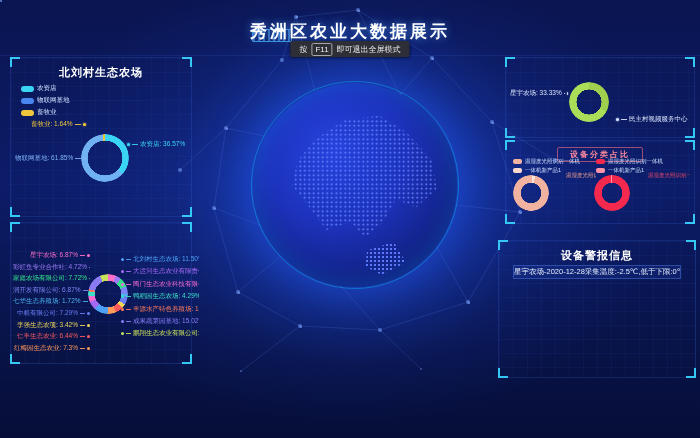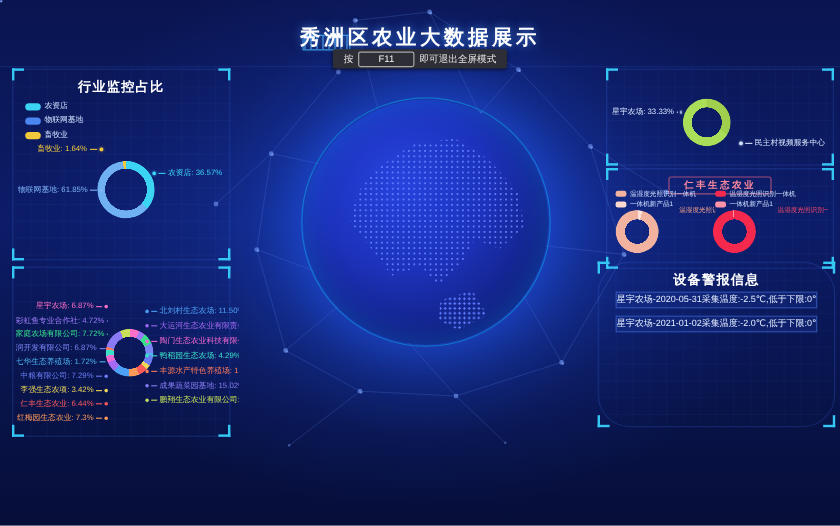--- a/index.html
+++ b/index.html
@@ -11,21 +11,21 @@
       linear-gradient(180deg,#0a1550 0%, #0c1c68 42%, #081348 78%, #060e38 100%);
   }
   
   .header{position:absolute;left:0;top:0;right:0;height:55px;border-bottom:1px solid rgba(70,120,255,.12);}
   .page-title{position:absolute;left:0;right:0;top:20px;text-align:center;color:#ffffff;
     font-size:17px;font-weight:bold;letter-spacing:3px;text-shadow:0 0 8px rgba(80,160,255,.7);}
   .logo-badge{position:absolute;left:252px;top:29px;width:38px;height:11px;border:1px solid #3f9fe8;border-radius:1px;
     background:repeating-linear-gradient(90deg,rgba(90,180,255,.55) 0 2px,rgba(10,30,90,.2) 2px 5px);opacity:.9;}
   .fs-tip{position:absolute;left:50%;top:41px;transform:translateX(-50%);height:16px;display:flex;align-items:center;gap:4px;
     background:#2e2e36;color:#e8e8e8;font-size:8px;padding:0 9px;border-radius:2px;box-shadow:0 1px 3px rgba(0,0,0,.5);}
-  .fs-key{border:1px solid #a8a8a8;border-radius:2px;padding:0 16px;line-height:11px;font-size:8px;color:#f2f2f2;}
+  .fs-key{border:1px solid #a8a8a8;border-radius:2px;padding:0 3px;line-height:11px;font-size:8px;color:#f2f2f2;}
   
   .glow{position:absolute;left:150px;top:-20px;width:410px;height:410px;border-radius:50%;
     background:radial-gradient(circle, rgba(40,95,255,.40), rgba(40,95,255,0) 62%);}
   .globe{position:absolute;left:253px;top:83px;width:204px;height:204px;border-radius:50%;
     background:radial-gradient(circle at 40% 34%, #2743dd 0%, #1d33be 38%, #13238a 68%, #0b1966 100%);
     box-shadow:0 0 42px 8px rgba(35,90,255,.45), inset 0 0 26px rgba(0,180,255,.22);}
   .globe::after{content:"";position:absolute;inset:-2px;border-radius:50%;border:1px solid rgba(0,220,255,.35);}
   .continent{position:absolute;inset:0;border-radius:50%;
     background-image:radial-gradient(circle, rgba(96,126,255,.95) .8px, rgba(0,0,0,0) 1.15px);
     background-size:4.5px 4.5px;}
@@ -45,21 +45,21 @@
     background-size:14px 14px;}
   .panel::before{content:"";position:absolute;left:-1px;top:-1px;width:8px;height:8px;border-left:2px solid #35c8f5;border-top:2px solid #35c8f5;}
   .panel::after{content:"";position:absolute;right:-1px;bottom:-1px;width:8px;height:8px;border-right:2px solid #35c8f5;border-bottom:2px solid #35c8f5;}
   .c-tr{position:absolute;right:-1px;top:-1px;width:8px;height:8px;border-right:2px solid #35c8f5;border-top:2px solid #35c8f5;}
   .c-bl{position:absolute;left:-1px;bottom:-1px;width:8px;height:8px;border-left:2px solid #35c8f5;border-bottom:2px solid #35c8f5;}
   .panel-title{margin-top:7px;text-align:center;font-size:11px;font-weight:bold;color:#ffffff;letter-spacing:1px;}
   #p-industry{left:10px;top:57px;width:180px;height:158px;}
   #p-enterprise{left:10px;top:222px;width:180px;height:140px;}
   #p-device{left:505px;top:57px;width:188px;height:79px;}
   #p-class{left:505px;top:140px;width:188px;height:82px;}
-  #p-alarm{left:498px;top:218px;width:196px;height:136px;border-radius:27px;}
+  #p-alarm{left:498px;top:240px;width:196px;height:136px;}
   
   [data-donut]{position:absolute;border-radius:50%;
     -webkit-mask:radial-gradient(closest-side, rgba(0,0,0,0) var(--h,64%), #000 calc(var(--h,64%) + 1%));
     mask:radial-gradient(closest-side, rgba(0,0,0,0) var(--h,64%), #000 calc(var(--h,64%) + 1%));}
   .ind-donut{left:70px;top:76px;width:48px;height:48px;--h:72%;transform:rotate(-6deg);}
   .ent-donut{left:77px;top:51px;width:40px;height:40px;--h:66%;}
   .dev-donut{left:63px;top:24px;width:40px;height:40px;--h:62%;}
   .clsA-donut{left:7px;top:34px;width:36px;height:36px;--h:56%;transform:rotate(14deg);}
   .clsB-donut{left:88px;top:34px;width:36px;height:36px;--h:56%;}
   
@@ -135,21 +135,21 @@
   <div class="fs-tip">
     <span>按</span>
     <span class="fs-key">F11</span>
     <span>即可退出全屏模式</span>
   </div>
 </div>
 
 <div class="panel" id="p-industry">
   <i class="c-tr"></i>
     <i class="c-bl"></i>
-  <div class="panel-title">行业监控占比</div>
+  <div class="panel-title">北刘村生态农场</div>
   <div class="lg ind-legend">
 
       <div class="lg-row" style="--c: #3bd4f2;">
         <span class="lg-sw"></span>
         <span class="lg-txt">农资店</span>
       </div>
 
       <div class="lg-row" style="--c: #4a86f0;">
         <span class="lg-sw"></span>
         <span class="lg-txt">物联网基地</span>
@@ -294,21 +294,21 @@
   <div class="callout" style="left: 110px; top: 57px; --c: #d8e6ff;">
     <span class="dt"></span>
       <span class="ln"></span>
       <span>民主村视频服务中心</span>
   </div>
 </div>
 
 <div class="panel" id="p-class">
   <i class="c-tr"></i>
     <i class="c-bl"></i>
-  <div class="pill-title">仁丰生态农业</div>
+  <div class="pill-title">设备分类占比</div>
   <div class="lg sm clsA-legend">
 
       <div class="lg-row" style="--c: #f2b2a0;">
         <span class="lg-sw"></span>
         <span class="lg-txt">温湿度光照识别一体机</span>
       </div>
 
       <div class="lg-row" style="--c: #fbd9cf;">
         <span class="lg-sw"></span>
         <span class="lg-txt">一体机新产品1</span>
@@ -341,19 +341,18 @@
 </div>
 
 <div class="panel" id="p-alarm">
   <i class="c-tr"></i>
     <i class="c-bl"></i>
   <div class="panel-title">设备警报信息</div>
   <div class="alarm-list">
 
 
 
-      <div class="alarm-row">星宇农场-2020-05-31采集温度:-2.5℃,低于下限:0℃</div>
-
-
-      <div class="alarm-row">星宇农场-2021-01-02采集温度:-2.0℃,低于下限:0℃</div>
+      <div class="alarm-row">星宇农场-2020-12-28采集温度:-2.5℃,低于下限:0℃</div>
+
+
 
     </div>
 </div>
 
 </body></html>

